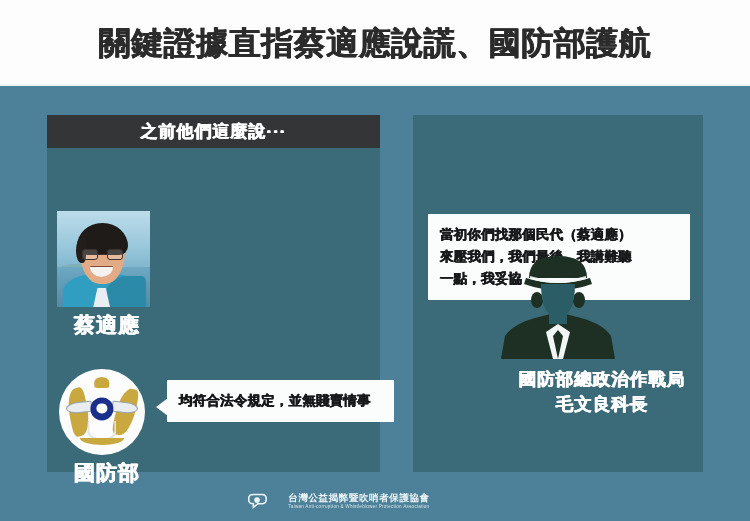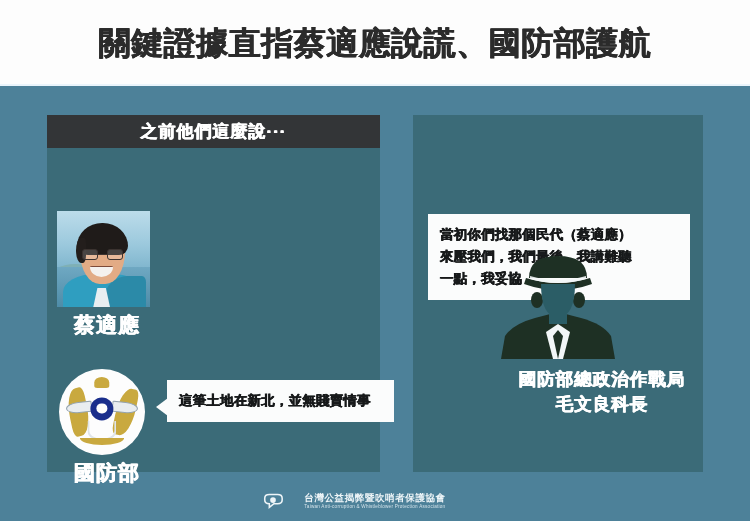--- a/index.html
+++ b/index.html
@@ -325,21 +325,21 @@
     top: 252px;
     text-align: center;
     line-height: 1.42;
     letter-spacing: 1px;
     margin-left: 44px;
   }
 
   
   .footer {
     position: absolute;
-    left: 16px; top: 404px;
+    left: 0; top: 404px;
     width: 100%;
     display: flex;
     align-items: center;
     justify-content: center;
     gap: 20px;
   }
   .footer-logo {
     width: 22px; height: 22px;
     flex: 0 0 auto;
   }
@@ -401,21 +401,21 @@
       <span class="emb-wreath-l"></span>
       <span class="emb-wreath-r"></span>
       <span class="emb-wing-l"></span>
       <span class="emb-wing-r"></span>
       <span class="emb-anchor"></span>
       <span class="emb-sun"></span>
       <span class="emb-base"></span>
     </div>
 
     <div class="bubble bubble-b tail-left">
-      <div class="bubble-text">這筆土地在新北，並無賤賣情事</div>
+      <div class="bubble-text">均符合法令規定，並無賤賣情事</div>
     </div>
 
     <div class="caption caption-left cap-mnd">國防部</div>
   </div>
 
   <div class="panel panel-right">
 
 
     <div class="bubble bubble-c tail-bottom">
       <div class="bubble-text">當初你們找那個民代（蔡適應）

